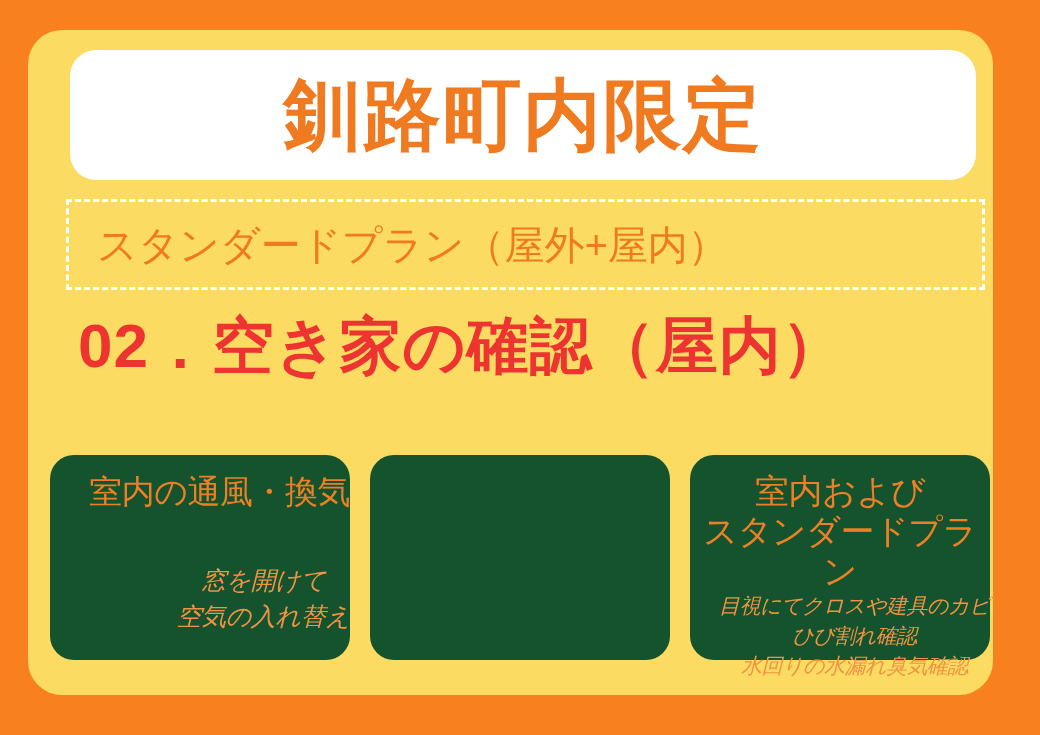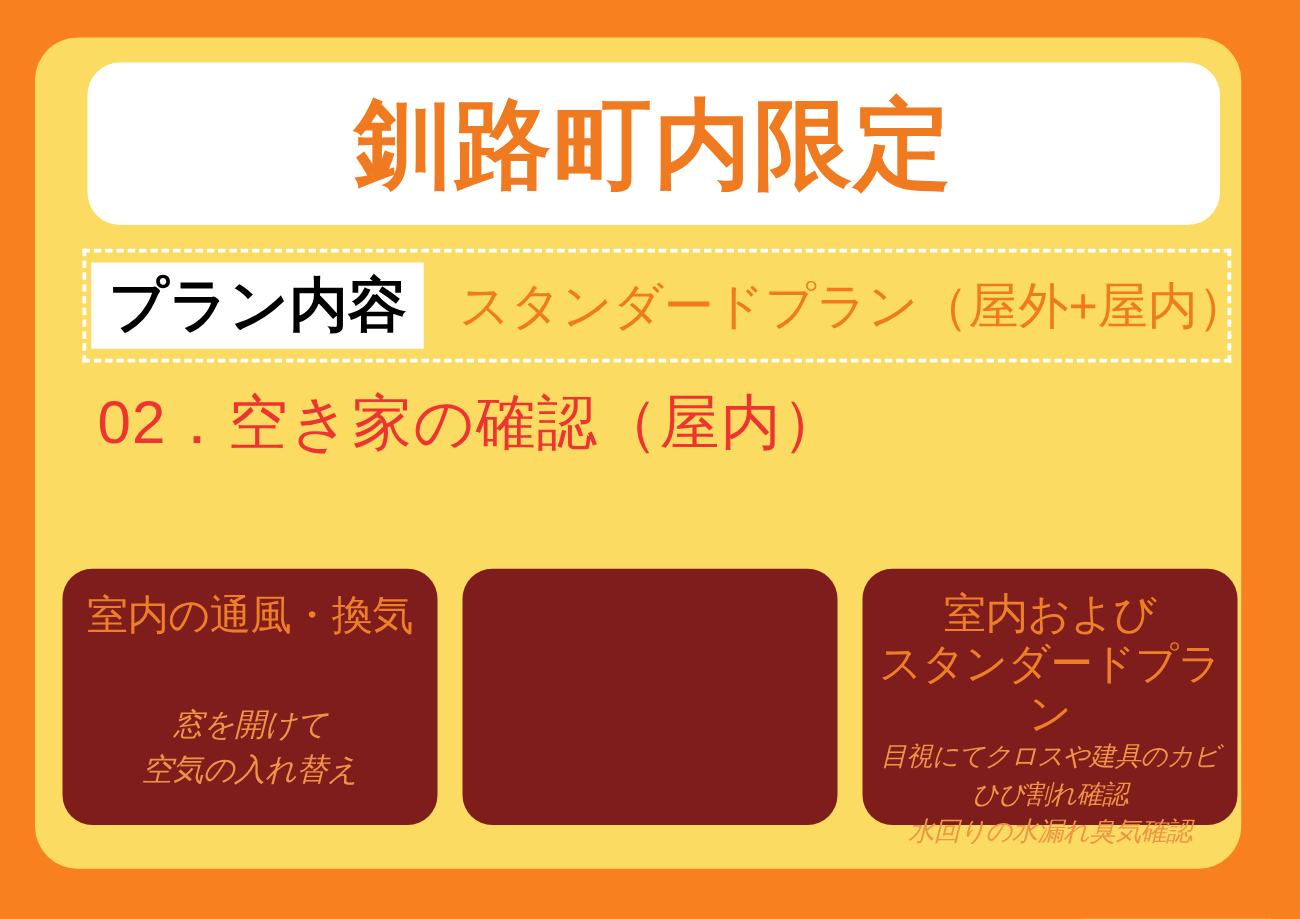--- a/index.html
+++ b/index.html
@@ -79,45 +79,45 @@
     margin-left: 28px;
     white-space: nowrap;
     line-height: 1;
   }
   
   .section-heading {
     position: absolute;
     left: 78px;
     top: 315px;
     color: #EE3431;
-    font-size: 48px;
-    font-weight: normal;
+    font-size: 62px;
+    font-weight: bold;
     line-height: 1;
     white-space: nowrap;
     letter-spacing: 1px;
   }
   
   .cards {
     position: absolute;
     left: 50px;
     top: 455px;
     width: 940px;
     height: 205px;
     display: flex;
     justify-content: space-between;
   }
   .card {
     width: 300px;
     height: 205px;
-    background: #7f1d1d;
+    background: #14532d;
     border-radius: 24px;
     box-sizing: border-box;
     display: flex;
     flex-direction: column;
-    align-items: center;
+    align-items: flex-end;
     padding-top: 18px;
     overflow: visible;
   }
   .card-title {
     color: #ED8026;
     font-size: 33px;
     line-height: 1.18;
     text-align: center;
     white-space: pre-line;
     letter-spacing: -0.5px;
@@ -150,21 +150,20 @@
 
 <div id="poster">
 
   <div class="panel"></div>
 
   <div class="title-box">
     <div class="title-text">釧路町内限定</div>
   </div>
 
   <div class="plan-row">
-    <div class="plan-label">プラン内容</div>
     <div class="plan-value">スタンダードプラン（屋外+屋内）</div>
   </div>
 
   <div class="section-heading">02．空き家の確認（屋内）</div>
 
   <div class="cards">
 
     <div class="card card-1">
       <div class="card-title">室内の通風・換気</div>
       <div class="card-body">窓を開けて

